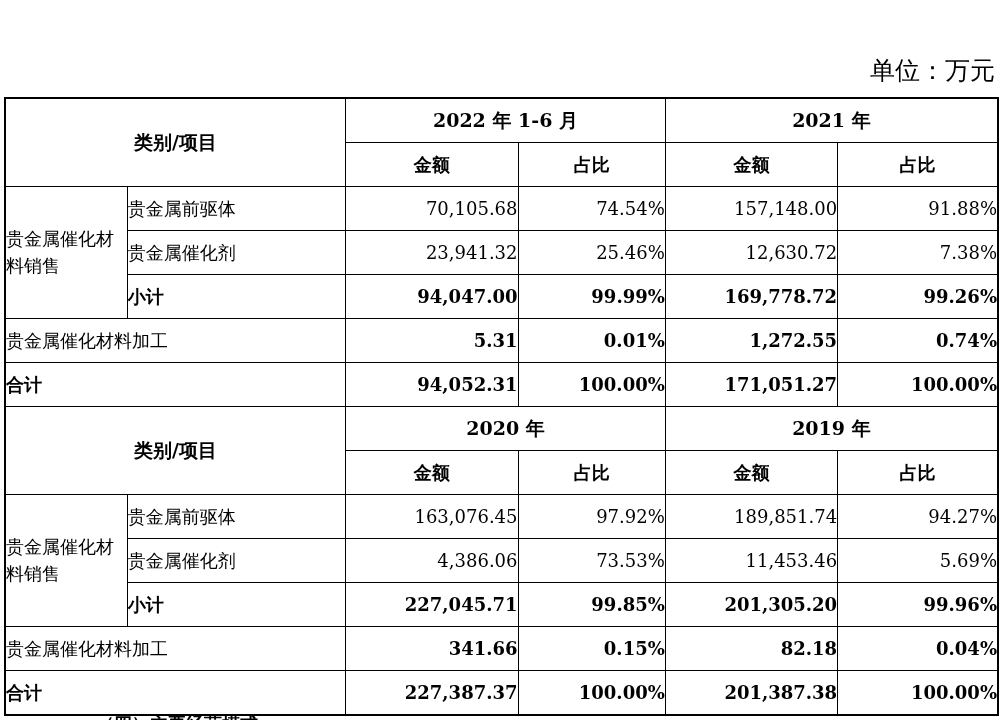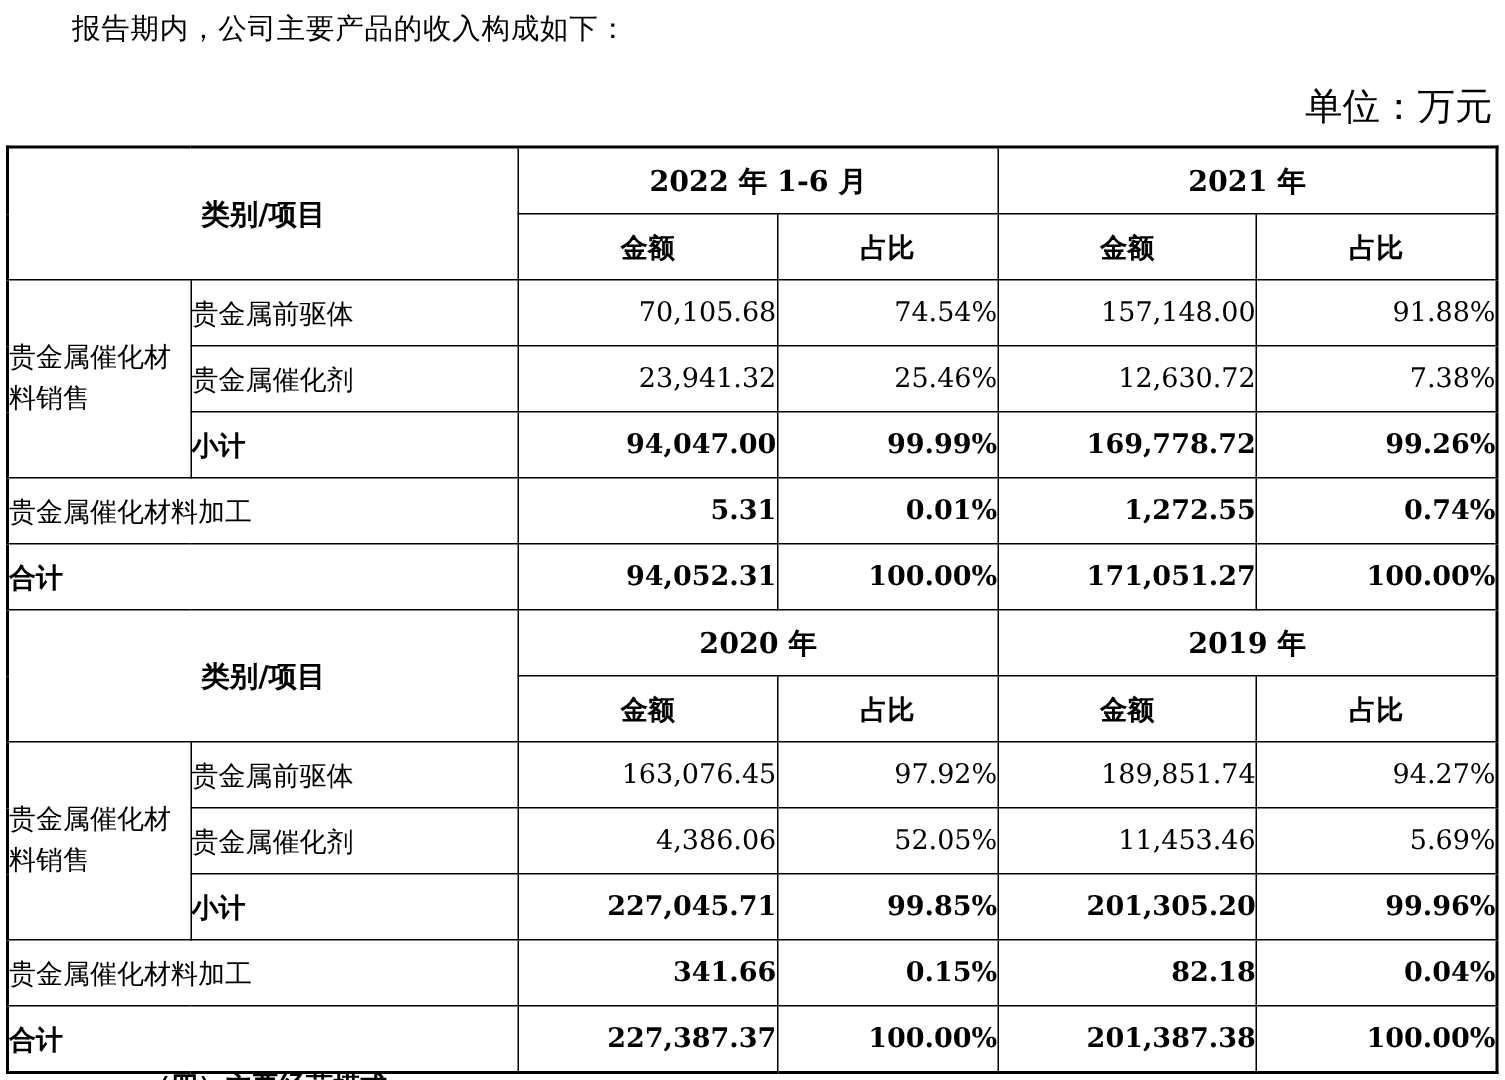--- a/index.html
+++ b/index.html
@@ -91,21 +91,20 @@
     white-space: nowrap;
     overflow: hidden;
     height: 8px;
   }
 </style>
 </head>
 <body>
 
 <div class="page">
 
-  <div class="intro">报告期内，公司主要产品的收入构成如下：</div>
 
   <div class="unit">单位：万元</div>
 
   <table class="fin">
     <colgroup>
       <col style="width:122px">
       <col style="width:218px">
       <col style="width:172px">
       <col style="width:147px">
       <col style="width:172px">
@@ -178,21 +177,21 @@
       <td class="outer-l cat-cell" rowspan="3">贵金属催化材料销售</td>
       <td class="item">贵金属前驱体</td>
       <td class="num">163,076.45</td>
       <td class="num">97.92%</td>
       <td class="num">189,851.74</td>
       <td class="outer-r num">94.27%</td>
     </tr>
     <tr>
       <td class="item">贵金属催化剂</td>
       <td class="num">4,386.06</td>
-      <td class="num">52.05%</td>
+      <td class="num">73.53%</td>
       <td class="num">11,453.46</td>
       <td class="outer-r num">5.69%</td>
     </tr>
     <tr>
       <td class="item bold">小计</td>
       <td class="num bold">227,045.71</td>
       <td class="num bold">99.85%</td>
       <td class="num bold">201,305.20</td>
       <td class="outer-r num bold">99.96%</td>
     </tr>

